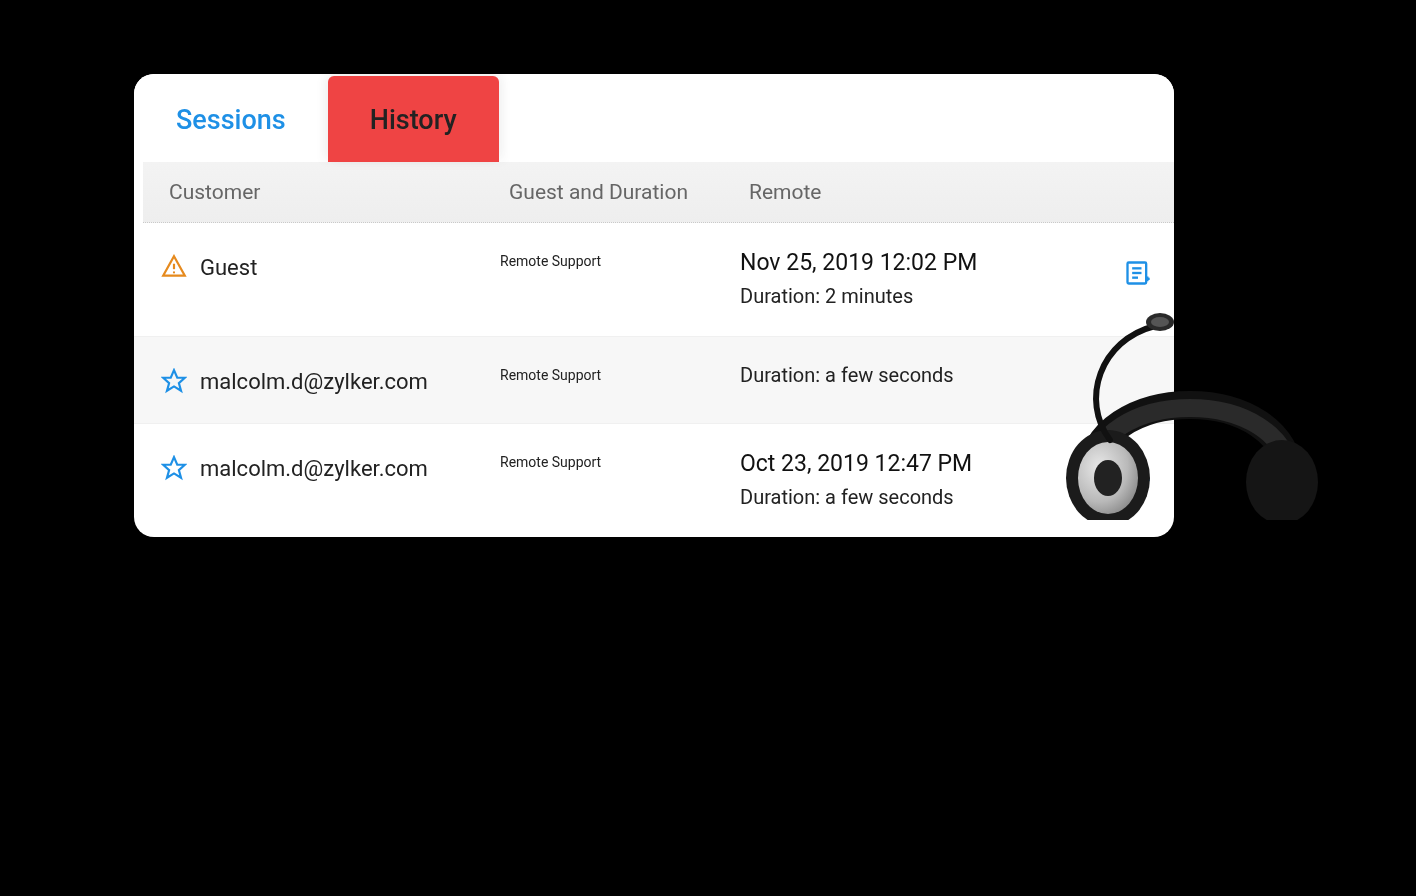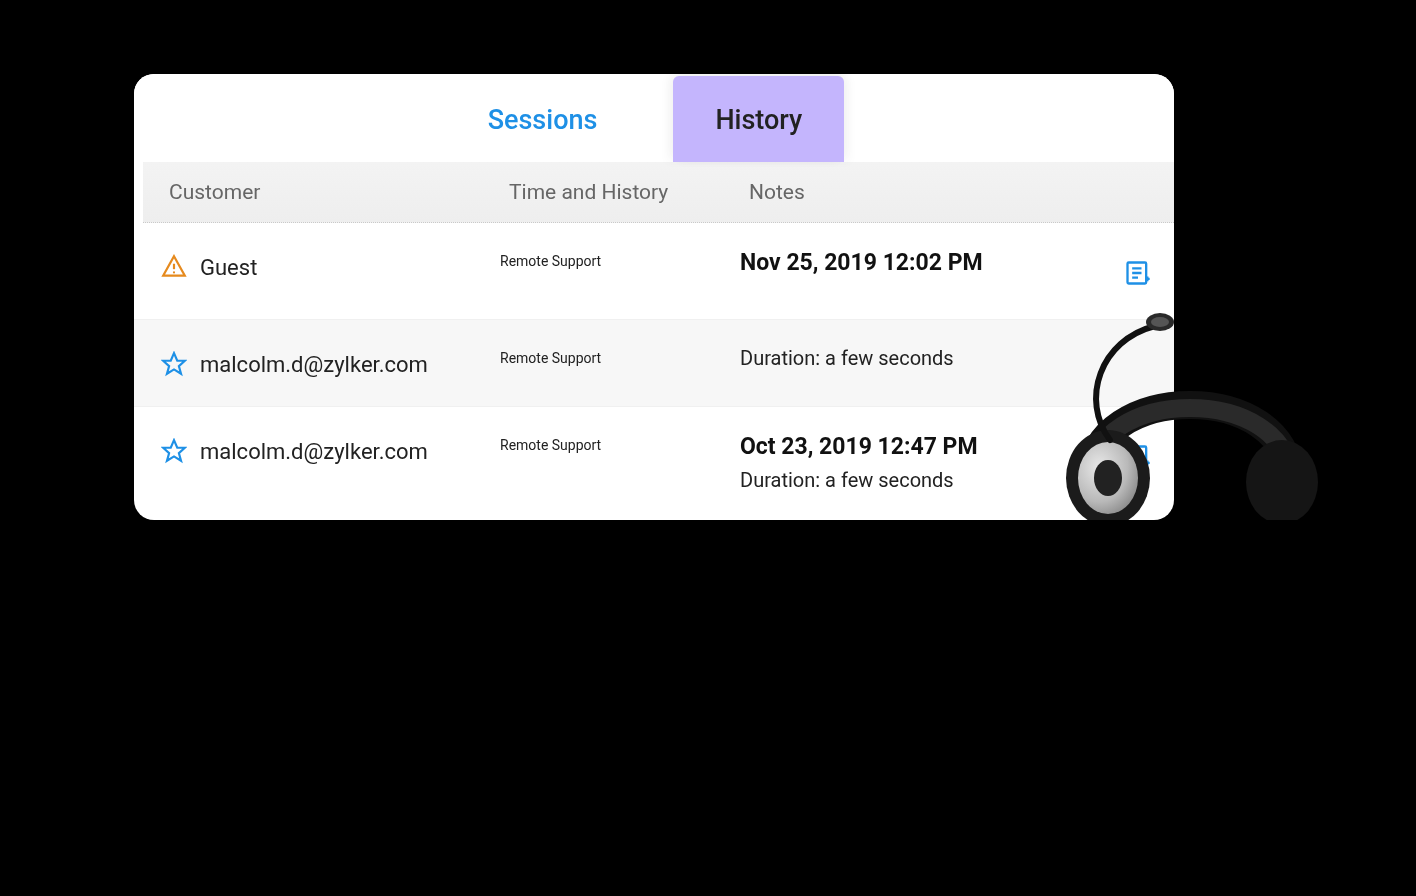--- a/index.html
+++ b/index.html
@@ -16,38 +16,37 @@
     left: 134px;
     top: 74px;
     width: 1040px;
     background: #fff;
     border-radius: 20px;
     box-shadow: 0 8px 30px rgba(0,0,0,0.25);
     overflow: hidden;
   }
   .tabs {
     display: flex;
-    justify-content: center;
+    justify-content: flex-start;
     align-items: flex-end;
     height: 88px;
     padding-right: 18px;
     background: #fff;
-    gap: 34px;
   }
   .tab {
     padding: 28px 42px 26px 42px;
     font-size: 27px;
     font-weight: 500;
     color: #1e90e6;
     cursor: pointer;
     position: relative;
   }
   .tab.active {
     color: #222;
-    background: #c4b5fd;
+    background: #ef4444;
     box-shadow: 0 -6px 12px rgba(0,0,0,0.04), -6px 0 10px rgba(0,0,0,0.03), 6px 0 10px rgba(0,0,0,0.03);
     border-radius: 6px 6px 0 0;
   }
   .colhead {
     display: grid;
     grid-template-columns: 340px 240px 336px 124px;
     align-items: center;
     padding: 18px 26px 18px 26px;
     background: linear-gradient(#f3f3f3, #eeeeee);
     border-bottom: 1px dotted #c9c9c9;
@@ -73,21 +72,21 @@
     padding-top: 4px;
   }
   .sess {
     font-size: 14px;
     color: #222;
     padding-top: 4px;
   }
   .time .ts {
     font-size: 23px;
     color: #111;
-    font-weight: 700;
+    font-weight: 400;
     margin-bottom: 8px;
   }
   .time .dur {
     font-size: 20px;
     color: #222;
   }
   .notes {
     display: flex;
     align-items: center;
     justify-content: center;
@@ -110,38 +109,39 @@
 
 <div class="panel">
 
   <div class="tabs">
     <div class="tab">Sessions</div>
     <div class="tab active">History</div>
   </div>
 
   <div class="colhead">
     <div>Customer</div>
-    <div>Time and History</div>
-    <div>Notes</div>
+    <div>Guest and Duration</div>
+    <div>Remote</div>
   </div>
 
   <div class="row">
     <div class="cust">
       <span class="iconcell">
         <svg width="26" height="26" viewBox="0 0 24 24" fill="none" stroke="#e68a1e" stroke-width="2">
           <path d="M12 2 L22 20 L2 20 Z"></path>
           <line x1="12" y1="9" x2="12" y2="14"></line>
           <circle cx="12" cy="17" r="1" fill="#e68a1e" stroke="none"></circle>
         </svg>
       </span>
       <span>Guest</span>
     </div>
     <div class="sess">Remote Support</div>
     <div class="time">
       <div class="ts">Nov 25, 2019 12:02 PM</div>
+      <div class="dur">Duration: 2 minutes</div>
     </div>
     <div class="notes">
       <span>
         <svg width="28" height="28" viewBox="0 0 24 24" fill="none" stroke="#1e90e6" stroke-width="2">
           <rect x="3" y="3" width="16" height="18" rx="1"></rect>
           <line x1="7" y1="8" x2="15" y2="8"></line>
           <line x1="7" y1="12" x2="15" y2="12"></line>
           <line x1="7" y1="16" x2="12" y2="16"></line>
           <line x1="18" y1="17" x2="22" y2="17"></line>
           <line x1="20" y1="15" x2="20" y2="19"></line>

